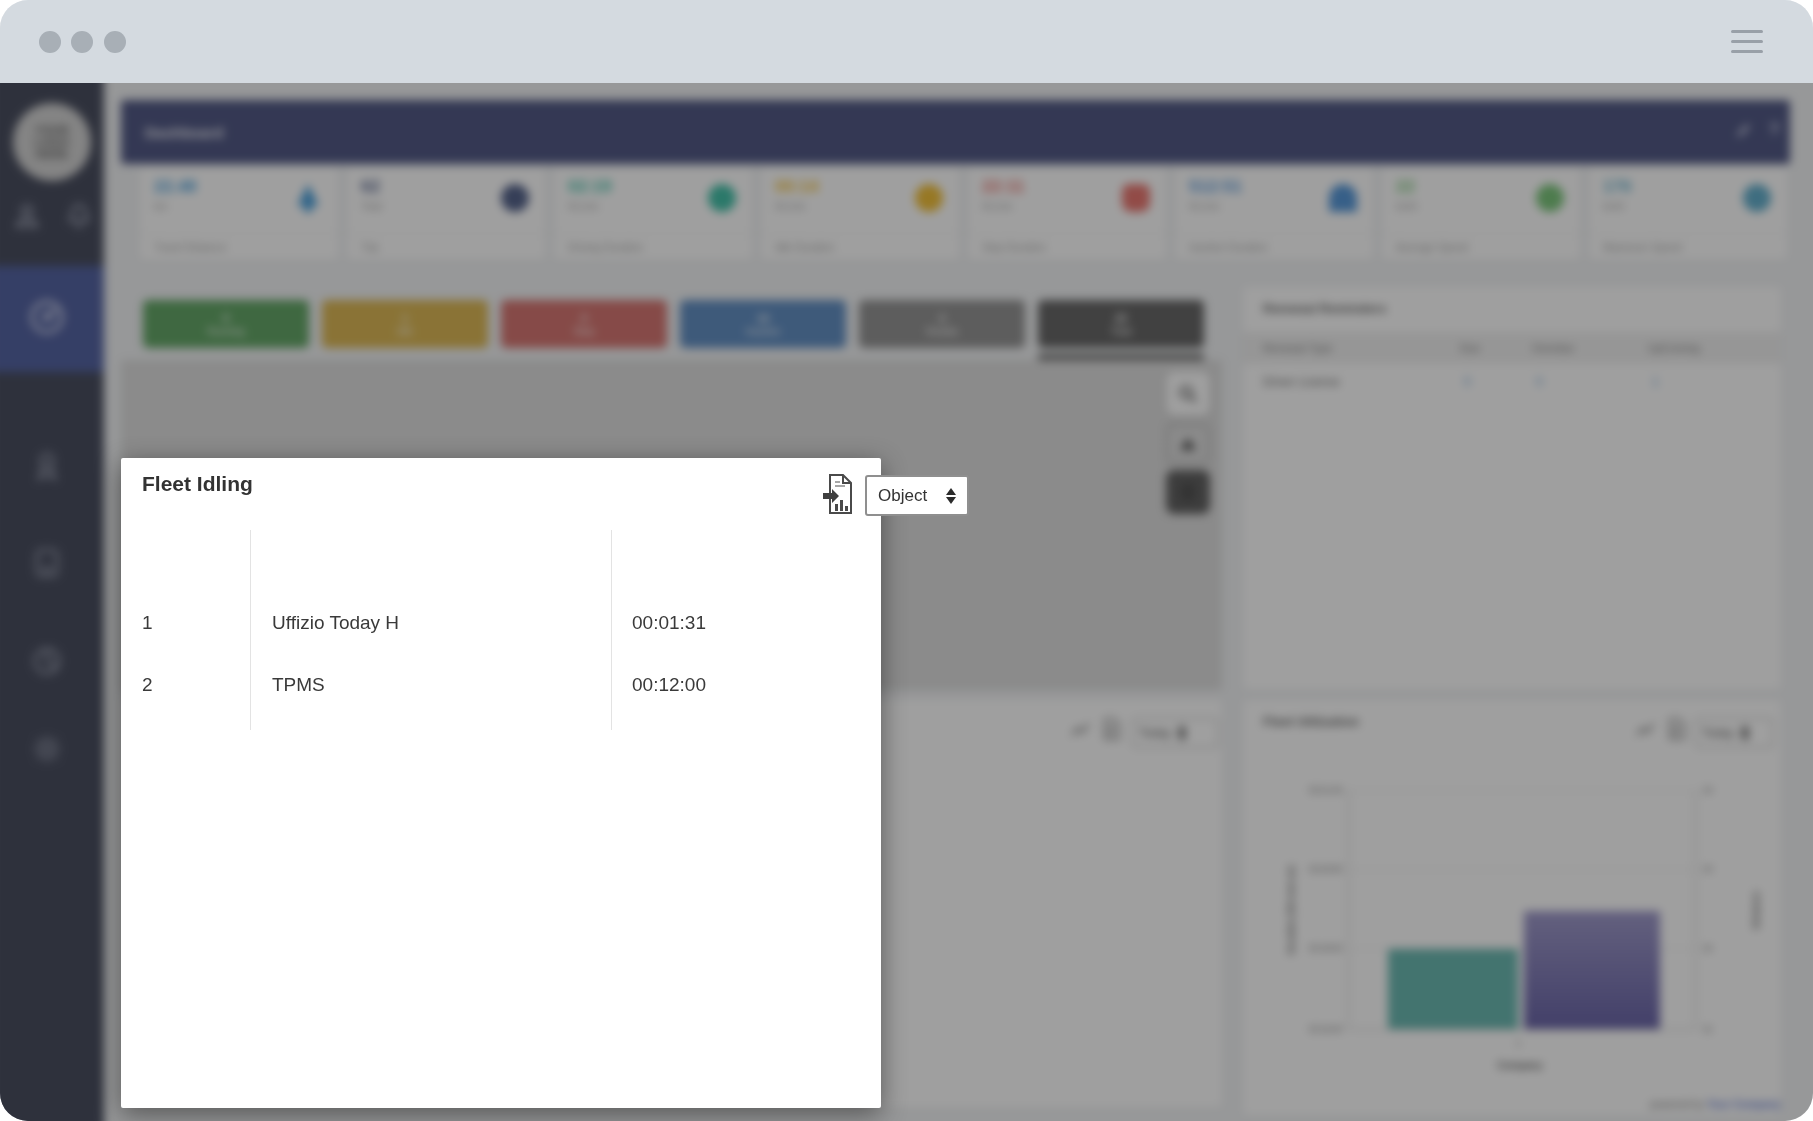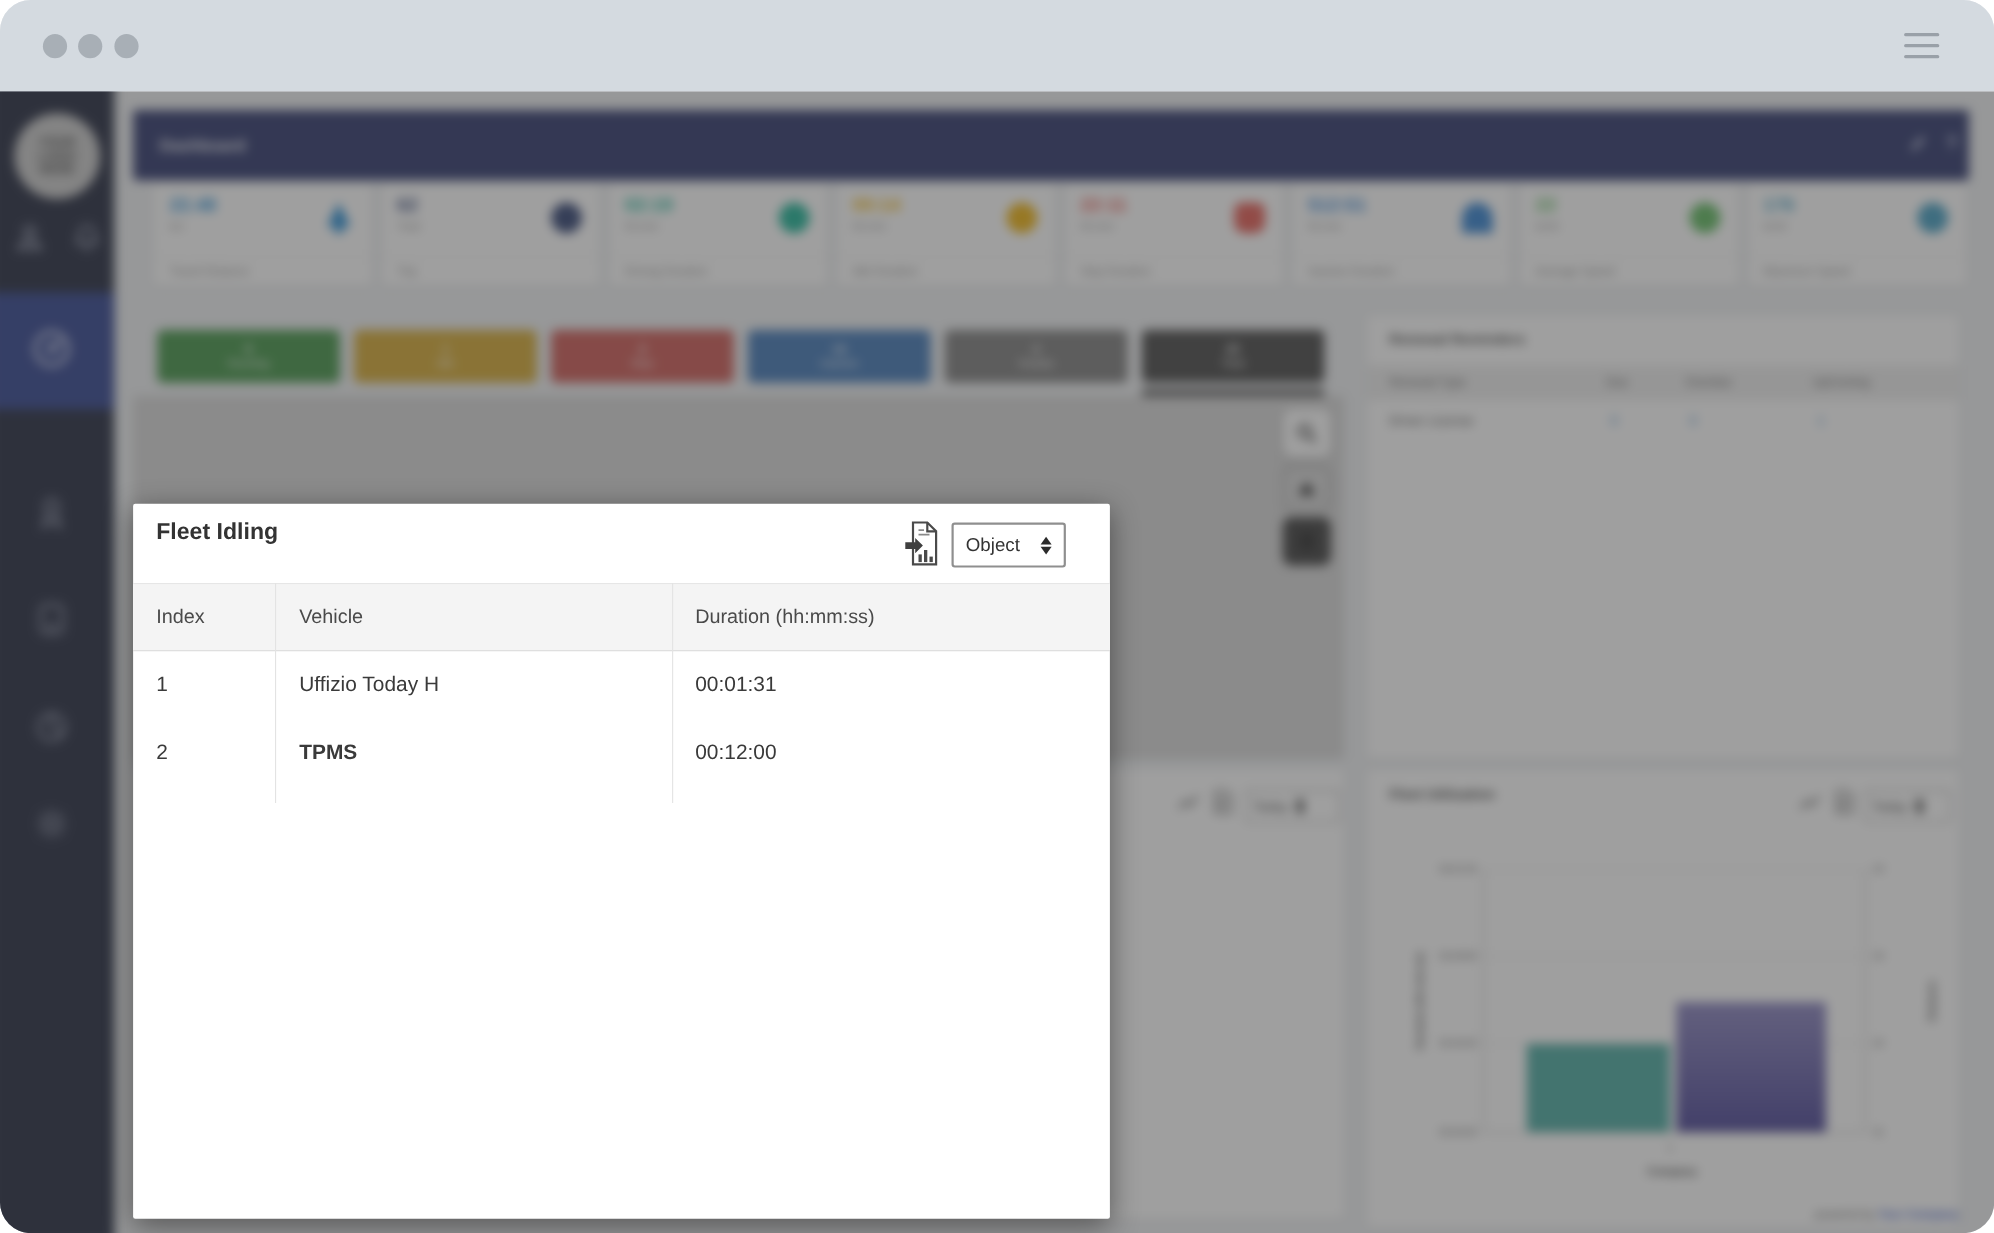--- a/index.html
+++ b/index.html
@@ -66,21 +66,21 @@
   
   .gridline{position:absolute;left:1348px;width:347px;height:1px;background:#dcdcdc;}
   .axis-label{position:absolute;font-size:8.5px;color:#3a3a3a;}
   .bar{position:absolute;bottom:92px;}
   .rot{transform:rotate(-90deg);transform-origin:center;white-space:nowrap;}
 
   .powered{position:absolute;top:1098px;left:1243px;width:538px;text-align:right;font-size:10.5px;color:#5a5a5a;}
   .powered b{color:#3a57c4;}
 
   
-  .modal{position:absolute;top:458px;left:121px;width:888px;height:650px;background:#ffffff;z-index:10;
+  .modal{position:absolute;top:458px;left:121px;width:760px;height:650px;background:#ffffff;z-index:10;
     box-shadow:0 6px 26px rgba(0,0,0,.45);border-radius:2px;}
   .modal-title{position:absolute;left:21px;top:14px;font-size:21px;font-weight:bold;color:#333333;}
   .today-box{position:absolute;left:744px;top:17px;width:104px;height:41px;border:2px solid #8f8f8f;border-radius:3px;
     background:#fff;display:flex;align-items:center;justify-content:space-between;padding:0 11px;box-sizing:border-box;cursor:pointer;}
   .today-box .t-lbl{font-size:17px;color:#333;}
   .spin{display:flex;flex-direction:column;align-items:center;}
   .spin .tri{border-left-width:5px;border-right-width:5px;}
   .spin .tri.up{border-bottom-width:7px;}
   .spin .tri.down{border-top-width:7px;}
   .m-thead{position:absolute;left:0;right:0;top:72px;height:62px;background:#f4f4f4;
@@ -362,36 +362,31 @@
     </div>
 
     <div class="today-box">
       <span class="t-lbl">Object</span>
       <span class="spin">
           <span class="tri up"></span>
           <span class="tri down"></span>
         </span>
     </div>
 
-    <div class="m-thead">
-      <span class="m-th" style="left:21px;">Index</span>
-      <span class="m-th" style="left:151px;">Vehicle</span>
-      <span class="m-th" style="left:511px;">Duration (hh:mm:ss)</span>
-    </div>
     <div class="vline" style="left:129px;"></div>
     <div class="vline" style="left:490px;"></div>
 
     <div class="m-row" style="top:134px;">
       <span class="m-td" style="left:21px;">1</span>
       <span class="m-td" style="left:151px;">Uffizio Today H</span>
       <span class="m-td" style="left:511px;">00:01:31</span>
     </div>
     <div class="m-row" style="top:196px;">
       <span class="m-td" style="left:21px;">2</span>
-      <span class="m-td" style="left:151px;font-weight:bold;">TPMS</span>
+      <span class="m-td" style="left:151px;">TPMS</span>
       <span class="m-td" style="left:511px;">00:12:00</span>
     </div>
   </div>
 
   <div class="topbar">
     <div class="win-dot" style="left:39px;"></div>
     <div class="win-dot" style="left:71px;"></div>
     <div class="win-dot" style="left:104px;"></div>
     <div class="hamburger">
         <span></span>

